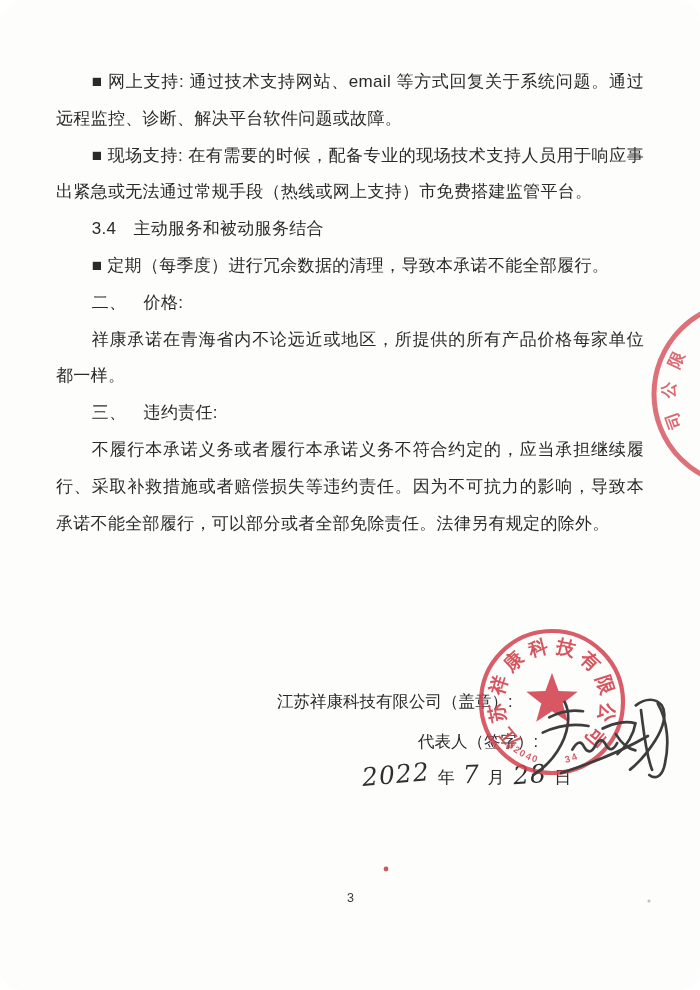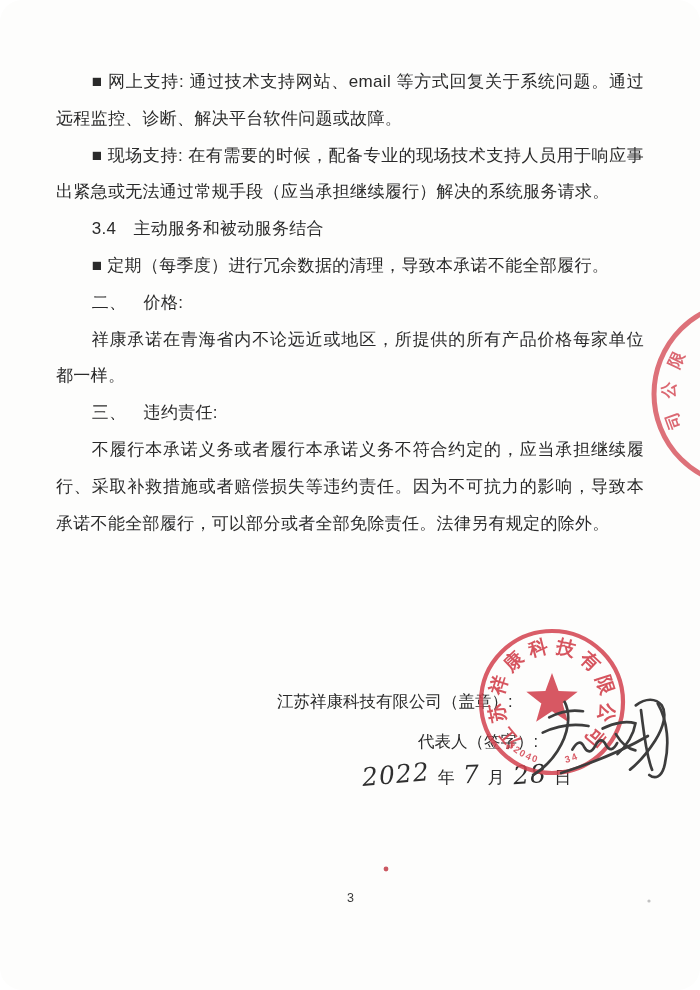--- a/index.html
+++ b/index.html
@@ -28,21 +28,21 @@
   .footer{position:absolute;left:347px;top:891px;font-size:12.5px;color:#3a3a3a;}
   .overlay{position:absolute;left:0;top:0;pointer-events:none;}
 </style>
 </head>
 <body>
 
 <div class="page">
 
   <div class="content">
     <p>■ 网上支持: 通过技术支持网站、email 等方式回复关于系统问题。通过远程监控、诊断、解决平台软件问题或故障。</p>
-    <p>■ 现场支持: 在有需要的时候，配备专业的现场技术支持人员用于响应事出紧急或无法通过常规手段（应当承担继续履行）解决的系统服务请求。</p>
+    <p>■ 现场支持: 在有需要的时候，配备专业的现场技术支持人员用于响应事出紧急或无法通过常规手段（热线或网上支持）市免费搭建监管平台。</p>
     <p>3.4　主动服务和被动服务结合</p>
     <p>■ 定期（每季度）进行冗余数据的清理，导致本承诺不能全部履行。</p>
     <p>二、　价格:</p>
     <p>祥康承诺在青海省内不论远近或地区，所提供的所有产品价格每家单位都一样。</p>
     <p>三、　违约责任:</p>
     <p>不履行本承诺义务或者履行本承诺义务不符合约定的，应当承担继续履行、采取补救措施或者赔偿损失等违约责任。因为不可抗力的影响，导致本承诺不能全部履行，可以部分或者全部免除责任。法律另有规定的除外。</p>
   </div>
 
   <div class="sig-line sig-company">江苏祥康科技有限公司（盖章）:</div>
 

